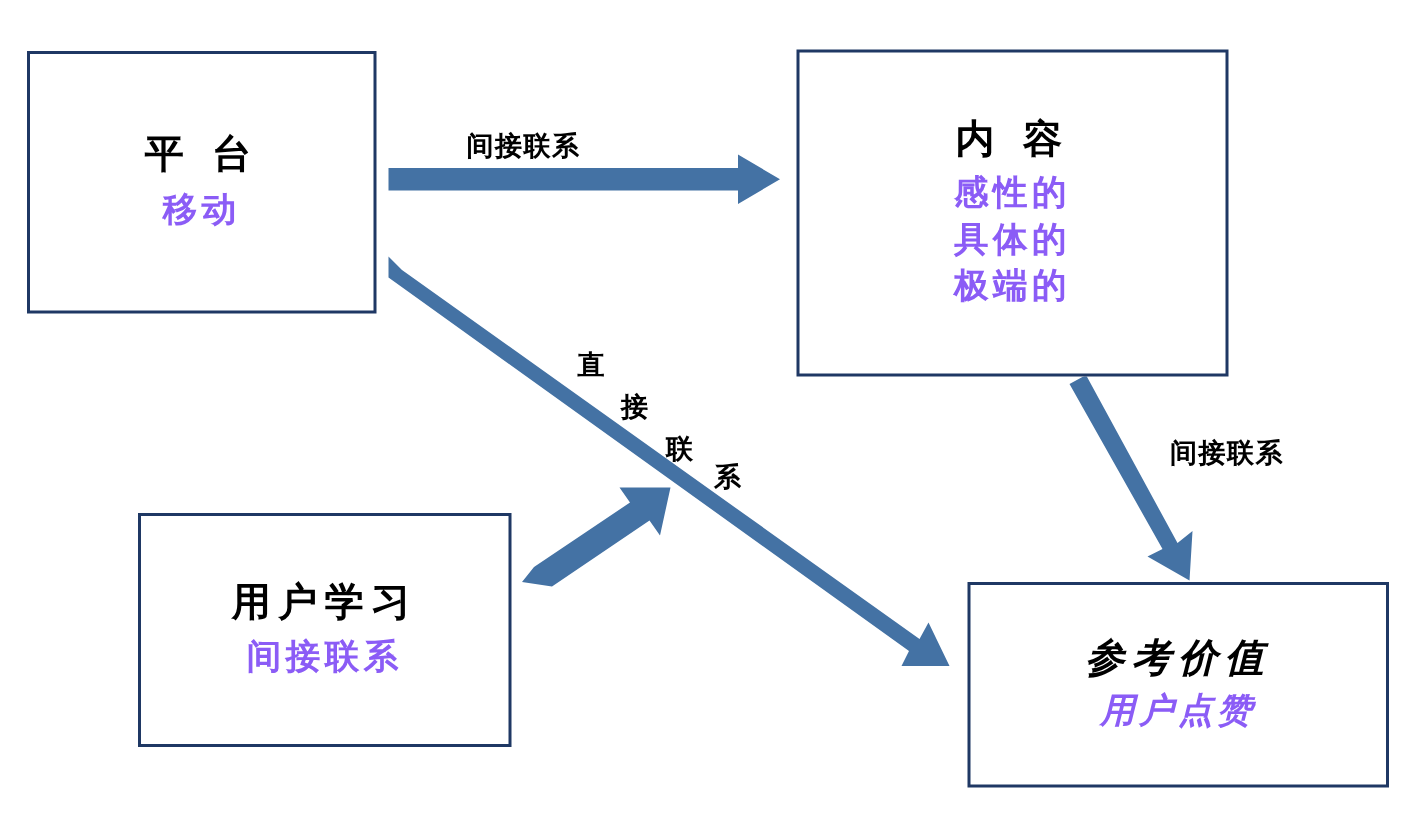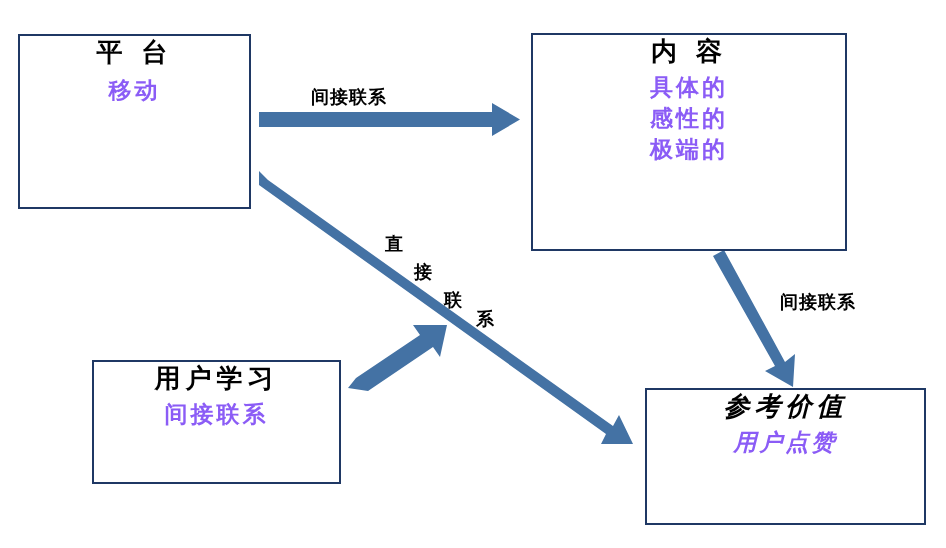--- a/index.html
+++ b/index.html
@@ -18,43 +18,43 @@
     overflow: hidden;
   }
   .node {
     position: absolute;
     box-sizing: border-box;
     border: 2px solid #1F3864;
     background: #ffffff;
     display: flex;
     flex-direction: column;
     align-items: center;
-    justify-content: flex-start;
+    justify-content: center;
     text-align: center;
   }
   .node .title {
     color: #000000;
     font-weight: bold;
     font-size: 26px;
     letter-spacing: 5px;
     line-height: 1.25;
     white-space: nowrap;
   }
   .node .sub {
     color: #8b5cf6;
     font-weight: bold;
     font-size: 23px;
     letter-spacing: 3px;
     line-height: 1.35;
     white-space: nowrap;
   }
   
   #node-platform   { left: 18px;  top: 34px;  width: 233px; height: 175px; }
-  #node-content    { left: 531px; top: 33px;  width: 316px; height: 218px; }
-  #node-learning   { left: 92px;  top: 360px; width: 249px; height: 124px; }
+  #node-content    { left: 531px; top: 33px;  width: 288px; height: 218px; }
+  #node-learning   { left: 92px;  top: 342px; width: 249px; height: 156px; }
   #node-reference  { left: 645px; top: 388px; width: 281px; height: 137px; font-style: italic; }
 
   #node-platform  .title { padding-bottom: 6px; }
   #node-content   .title { padding-bottom: 4px; }
   #node-learning  .title { padding-bottom: 4px; }
   #node-reference .title { padding-bottom: 4px; }
 
   
   #arrows {
     position: absolute;
@@ -114,22 +114,22 @@
     </g>
   </svg>
 
   <div class="node" id="node-platform">
     <div class="title">平 台</div>
     <div class="sub">移动</div>
   </div>
 
   <div class="node" id="node-content">
     <div class="title">内 容</div>
+    <div class="sub">感性的</div>
     <div class="sub">具体的</div>
-    <div class="sub">感性的</div>
     <div class="sub">极端的</div>
   </div>
 
   <div class="node" id="node-learning">
     <div class="title">用户学习</div>
     <div class="sub">间接联系</div>
   </div>
 
   <div class="node" id="node-reference">
     <div class="title">参考价值</div>

